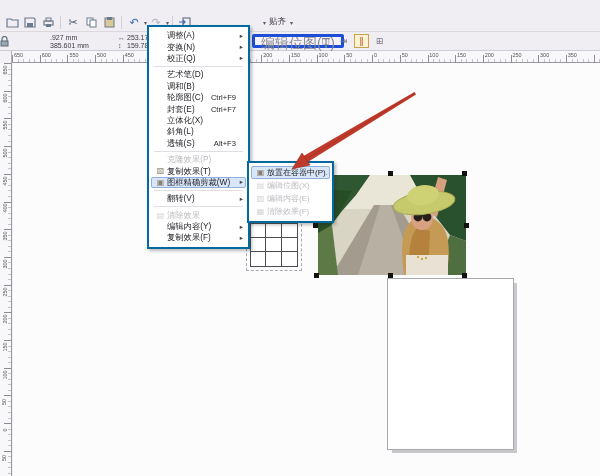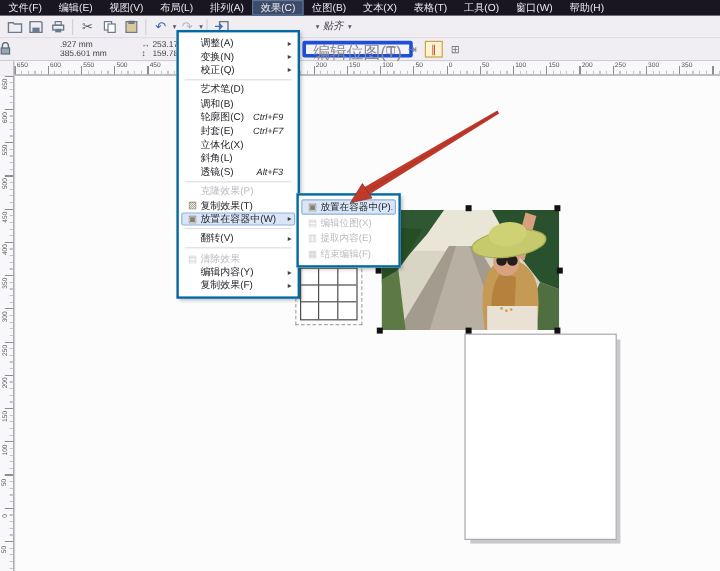--- a/index.html
+++ b/index.html
@@ -13,21 +13,21 @@
   .menubar .mb-item.active { background:#3c4b68; outline:1px solid #5d729a; outline-offset:-1px; }
 
   
   .toolbar { position:absolute; left:0; top:13px; width:600px; height:19px; background:#f0eef2; border-bottom:1px solid #dbd8de; display:flex; align-items:center; padding:0 3px; z-index:1; }
   .tbtn { width:16px; height:15px; display:flex; align-items:center; justify-content:center; margin:0 1px; color:#4c5a6b; font-size:11px; }
   .tbtn svg { display:block; }
   .tbtn.dim { opacity:.38; }
   .tb-sep { width:1px; height:13px; background:#d2cfd6; margin:0 3px; }
   .tb-caret { font-size:6px; color:#5a5a66; margin-left:1px; }
   .snap-ctl { display:flex; align-items:center; font-size:8.5px; color:#3c3c46; margin-left:68px; }
-  .snap-ctl .cap { margin:0 3px;font-style:italic; }
+  .snap-ctl .cap { margin:0 3px; }
 
   
   .propbar { position:absolute; left:0; top:32px; width:600px; height:19px; background:#f0eef2; border-bottom:1px solid #cfccd4; z-index:1; font-size:7px; color:#3a3a42; }
   .pb-grid { position:absolute; left:0; top:1px; display:grid; grid-template-columns:46px 64px 38px 16px; grid-auto-rows:8.5px; column-gap:4px; align-items:center; }
   .pb-cell { white-space:nowrap; overflow:hidden; }
   .pb-glyph { display:inline-block; width:9px; color:#556; }
   .pb-lock { grid-row:1 / span 2; }
   .edit-bitmap-btn { position:absolute; left:252px; top:2px; height:14px; padding:0 6px; font-size:14px; color:#8a8a92; border:3px solid #1d4ed8; border-radius:2px; background:#f4f2f6; line-height:13px; white-space:nowrap; }
   .pb-icons { position:absolute; left:318px; top:2px; display:flex; }
   .pb-ic { width:15px; height:14px; border:1px solid transparent; display:flex; align-items:center; justify-content:center; font-size:9px; color:#7a7a84; margin-right:3px; }
@@ -65,51 +65,36 @@
   .grid3 div:nth-child(n+7) { border-bottom:none; }
 
   
   .menu-panel { position:absolute; background:#ffffff; border:2px solid #0369a1; box-shadow:2px 2px 3px rgba(40,40,50,.30); padding:3px 2px; z-index:5; }
   .effects-menu { left:147px; top:25px; width:103px; }
   .powerclip-submenu { left:247px; top:161px; width:87px; z-index:6; }
   .mi { display:flex; align-items:center; height:11.4px; padding:0 2px; font-size:8.3px; color:#26262c; border:1px solid transparent; border-radius:2px; white-space:nowrap; }
   .powerclip-submenu .mi { height:13px; font-size:8px; }
   .mi-icon { width:13px; flex:0 0 13px; text-align:center; font-size:8px; color:#8a7f6a; }
   .mi-label { flex:1 1 auto; overflow:hidden; }
-  .mi-short { margin-left:5px; font-size:7.6px; color:#26262c;font-style:italic; }
+  .mi-short { margin-left:5px; font-size:7.6px; color:#26262c; }
   .mi-arrow { width:7px; flex:0 0 7px; text-align:right; font-size:6.5px; color:#444; }
   .mi.disabled { color:#bcbcc1; }
   .mi.disabled .mi-icon { color:#d0d0d4; }
   .mi.disabled .mi-short, .mi.disabled .mi-arrow { color:#bcbcc1; }
   .mi.highlight { background:#d9e6f8; border-color:#8fafdc; }
   .msep { height:1px; background:#e0dde4; margin:2px 3px; }
 
   
   .arrow-overlay { position:absolute; inset:0; z-index:9; pointer-events:none; }
 </style>
 </head>
 <body>
 
 <div class="app">
 
-  <div class="menubar">
-
-  <span class="mb-item">文件(F)</span>
-      <span class="mb-item">编辑(E)</span>
-      <span class="mb-item">视图(V)</span>
-      <span class="mb-item">布局(L)</span>
-      <span class="mb-item">排列(A)</span>
-      <span class="mb-item active">效果(C)</span>
-      <span class="mb-item">位图(B)</span>
-      <span class="mb-item">文本(X)</span>
-      <span class="mb-item">表格(T)</span>
-      <span class="mb-item">工具(O)</span>
-      <span class="mb-item">窗口(W)</span>
-      <span class="mb-item">帮助(H)</span>
-    </div>
 
   <div class="toolbar">
     <span class="tbtn">
         <svg width="13" height="11" viewBox="0 0 13 11">
           <path d="M1 2h4l1 1h6v7H1z" fill="none" stroke="#6b7a8c" stroke-width="1.2"></path>
         </svg>
       </span>
     <span class="tbtn">
         <svg width="12" height="11" viewBox="0 0 12 11">
           <path d="M1 1h9l1 1v8H1z" fill="none" stroke="#6b7a8c" stroke-width="1.2"></path>
@@ -391,21 +376,21 @@
         <span class="mi-arrow"></span>
       </div>
       <div class="mi">
         <span class="mi-icon">▧</span>
         <span class="mi-label">复制效果(T)</span>
         <span class="mi-short"></span>
         <span class="mi-arrow"></span>
       </div>
       <div class="mi highlight">
         <span class="mi-icon">▣</span>
-        <span class="mi-label">放置在容器中(W)</span>
+        <span class="mi-label">图框精确剪裁(W)</span>
         <span class="mi-short"></span>
         <span class="mi-arrow">▸</span>
       </div>
       <div class="msep"></div>
       <div class="mi">
         <span class="mi-icon"></span>
         <span class="mi-label">翻转(V)</span>
         <span class="mi-short"></span>
         <span class="mi-arrow">▸</span>
       </div>
@@ -435,25 +420,25 @@
   <div class="mi highlight">
         <span class="mi-icon">▣</span>
         <span class="mi-label">放置在容器中(P)...</span>
       </div>
       <div class="mi disabled">
         <span class="mi-icon">▤</span>
         <span class="mi-label">编辑位图(X)</span>
       </div>
       <div class="mi disabled">
         <span class="mi-icon">▥</span>
-        <span class="mi-label">提取内容(E)</span>
+        <span class="mi-label">编辑内容(E)</span>
       </div>
       <div class="mi disabled">
         <span class="mi-icon">▦</span>
-        <span class="mi-label">结束编辑(F)</span>
+        <span class="mi-label">清除效果(F)</span>
       </div>
     </div>
 
   <svg class="arrow-overlay" width="600" height="476" viewBox="0 0 600 476">
     <polygon points="414.5,92 416,94.5 307,162.5 303.5,156" fill="#bf3a2b"></polygon>
     <polygon points="292,169 302,153 310,165" fill="#bf3a2b" stroke="#8e2b20" stroke-width=".6"></polygon>
     <line x1="415" y1="93" x2="308" y2="158" stroke="#8e2b20" stroke-width=".7" opacity=".6"></line>
   </svg>
 
 </div>

